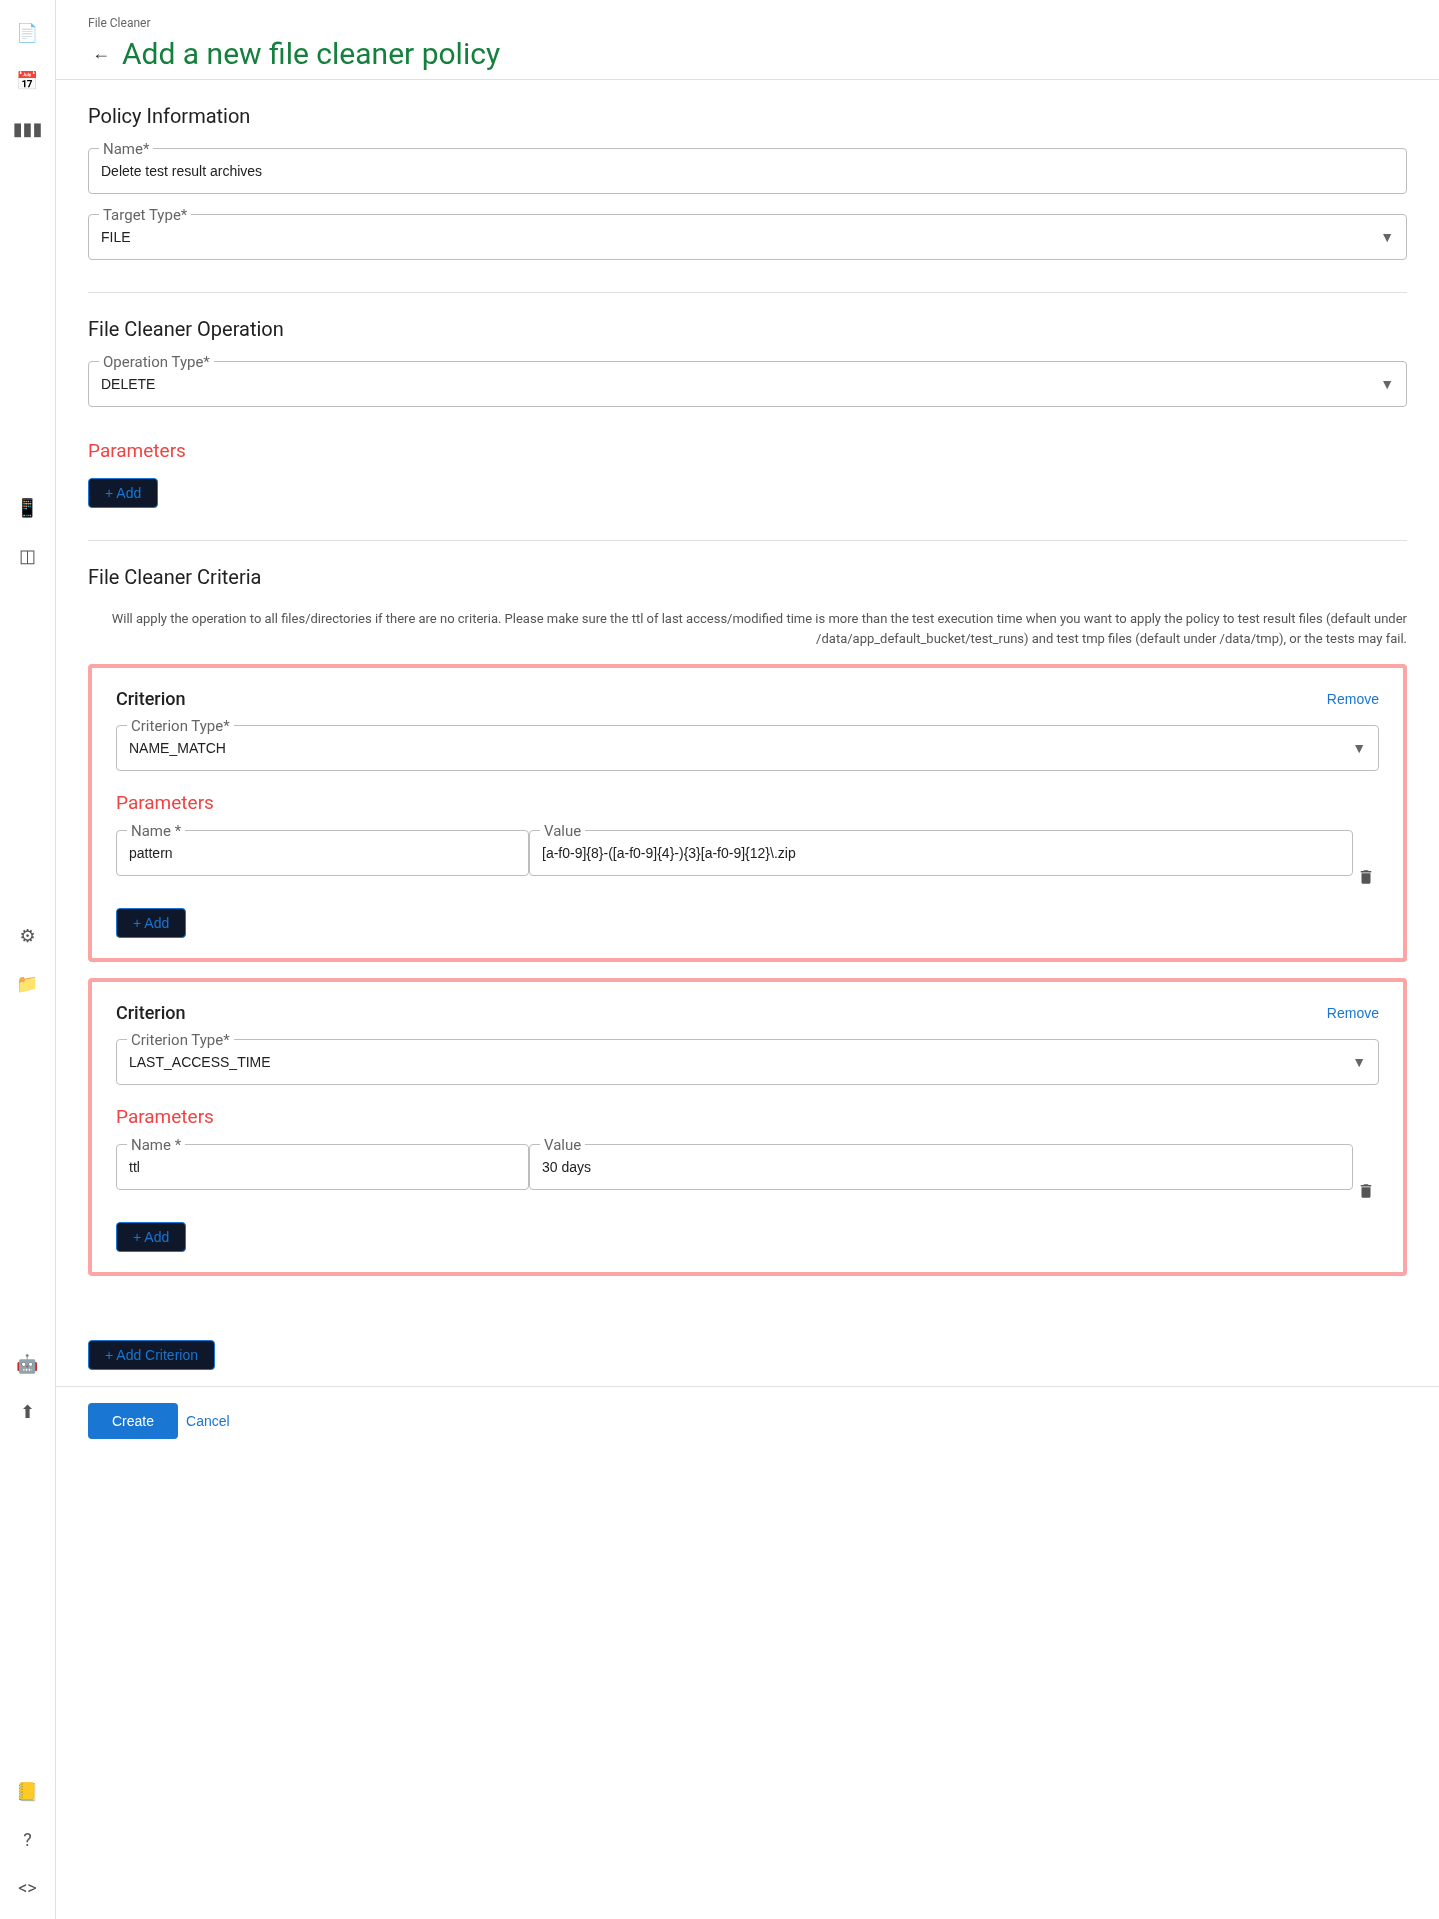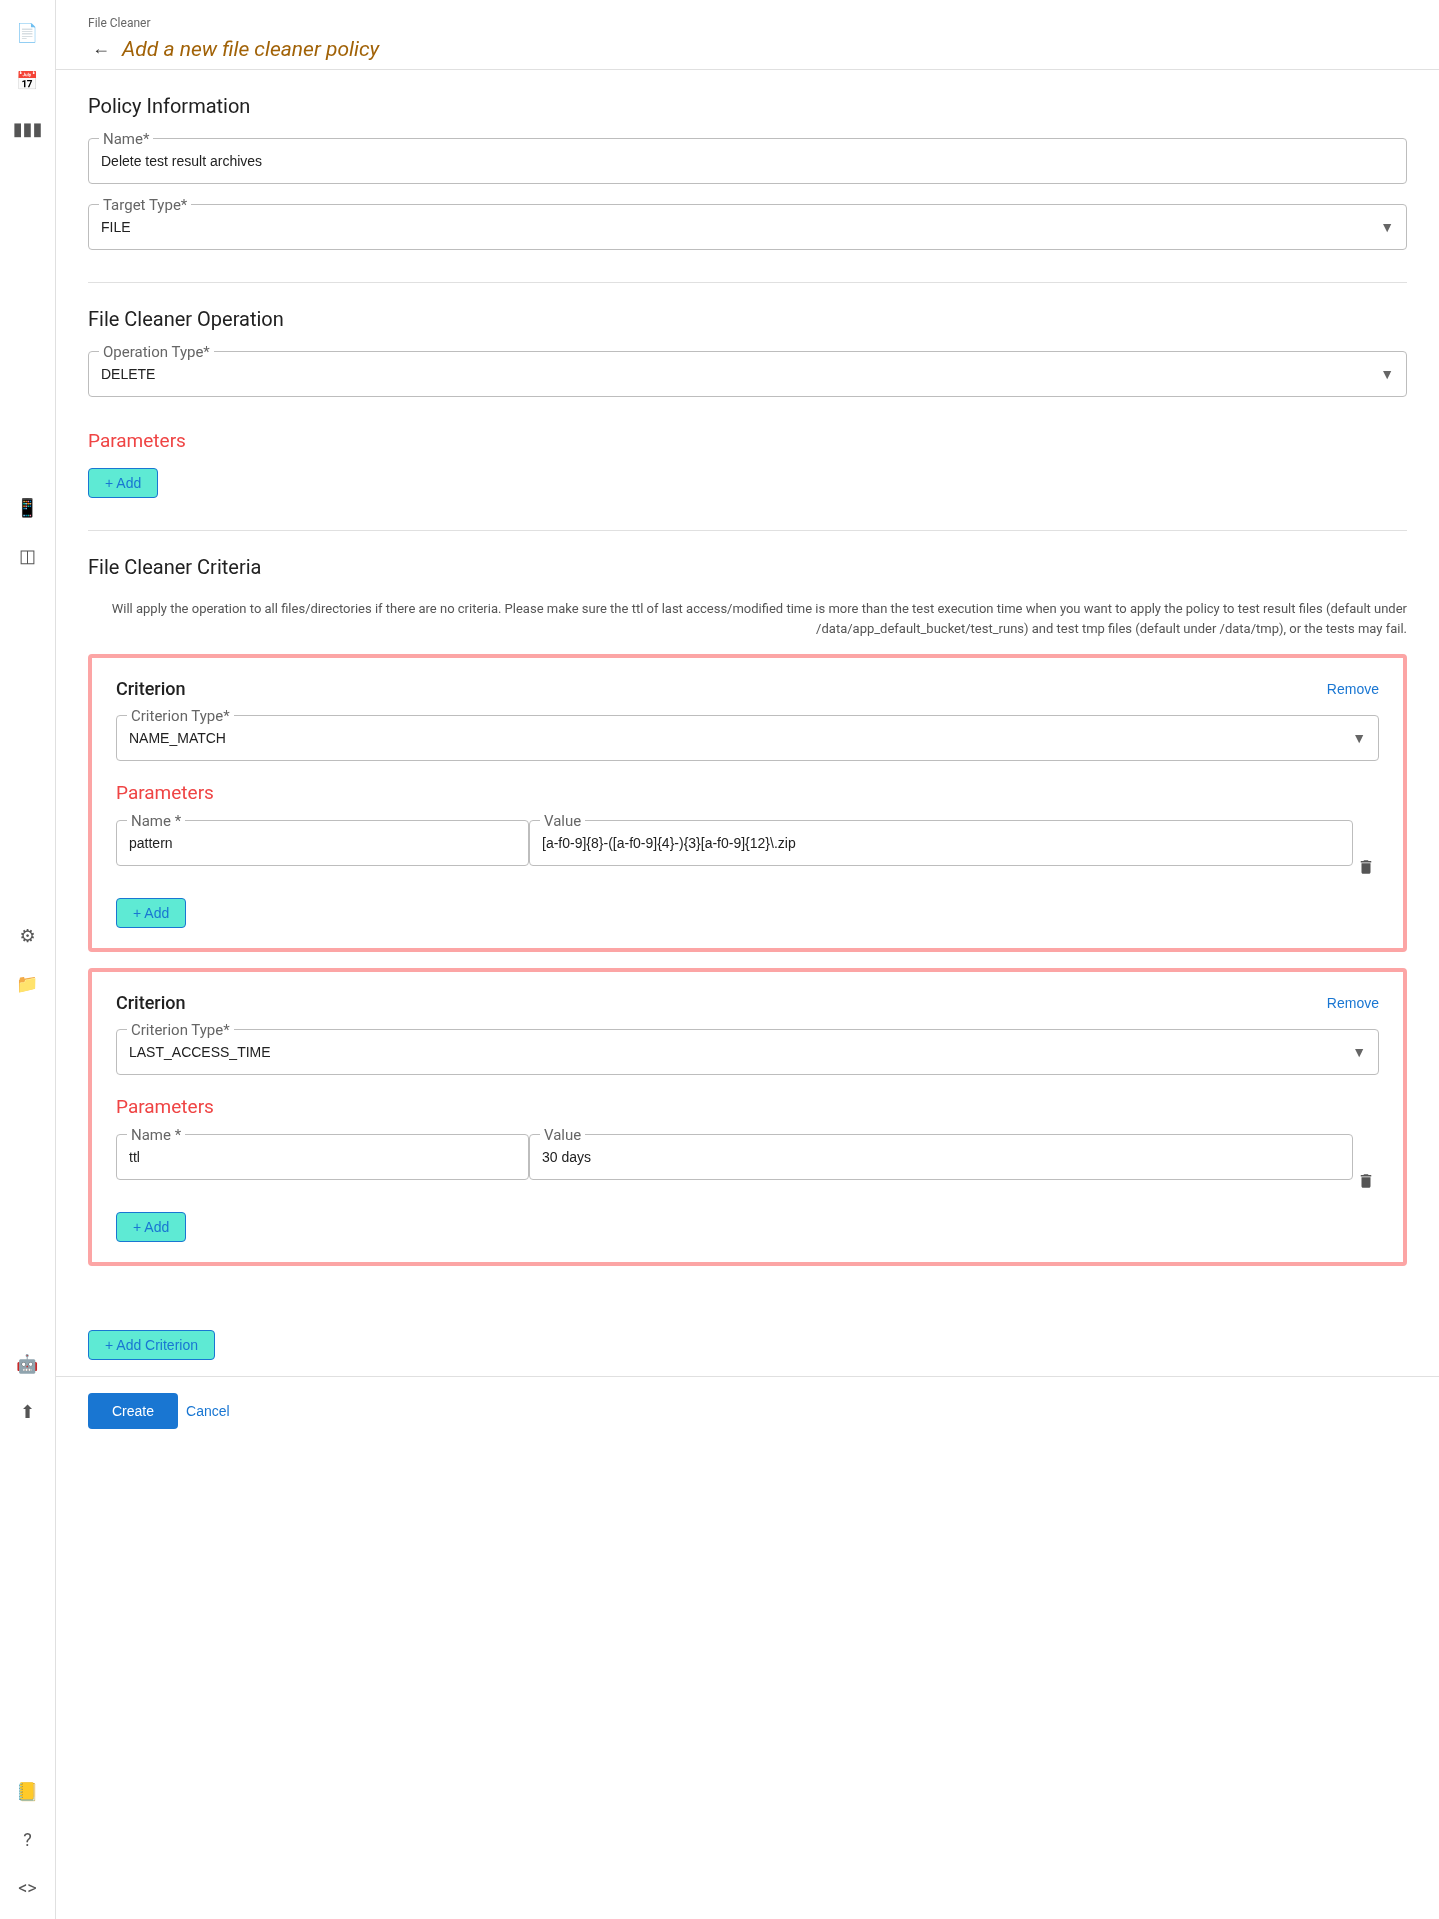--- a/index.html
+++ b/index.html
@@ -59,24 +59,23 @@
     }
     .back-btn {
       background: none;
       border: none;
       cursor: pointer;
       color: #333;
       font-size: 18px;
       padding: 2px 4px;
     }
     .page-title {
-      font-size: 21px;
+      font-size: 30px;
       font-weight: 400;
-      color: #a16207;
-      font-style: italic;
+      color: #15803d;
     }
 
     
     .form-content {
       padding: 24px 32px;
     }
     .section-title {
       font-size: 20px;
       font-weight: 400;
       color: #212121;
@@ -140,21 +139,21 @@
     
     .subsection-title {
       font-size: 19px;
       font-weight: 400;
       color: #ef4444;
       margin-bottom: 16px;
     }
 
     .add-btn {
       border: 1px solid #1976d2;
-      background: #5eead4;
+      background: #0f172a;
       color: #1976d2;
       padding: 6px 16px;
       border-radius: 4px;
       font-size: 14px;
       cursor: pointer;
     }
 
     
     .criterion-card {
       border: 4px solid #fca5a5;

